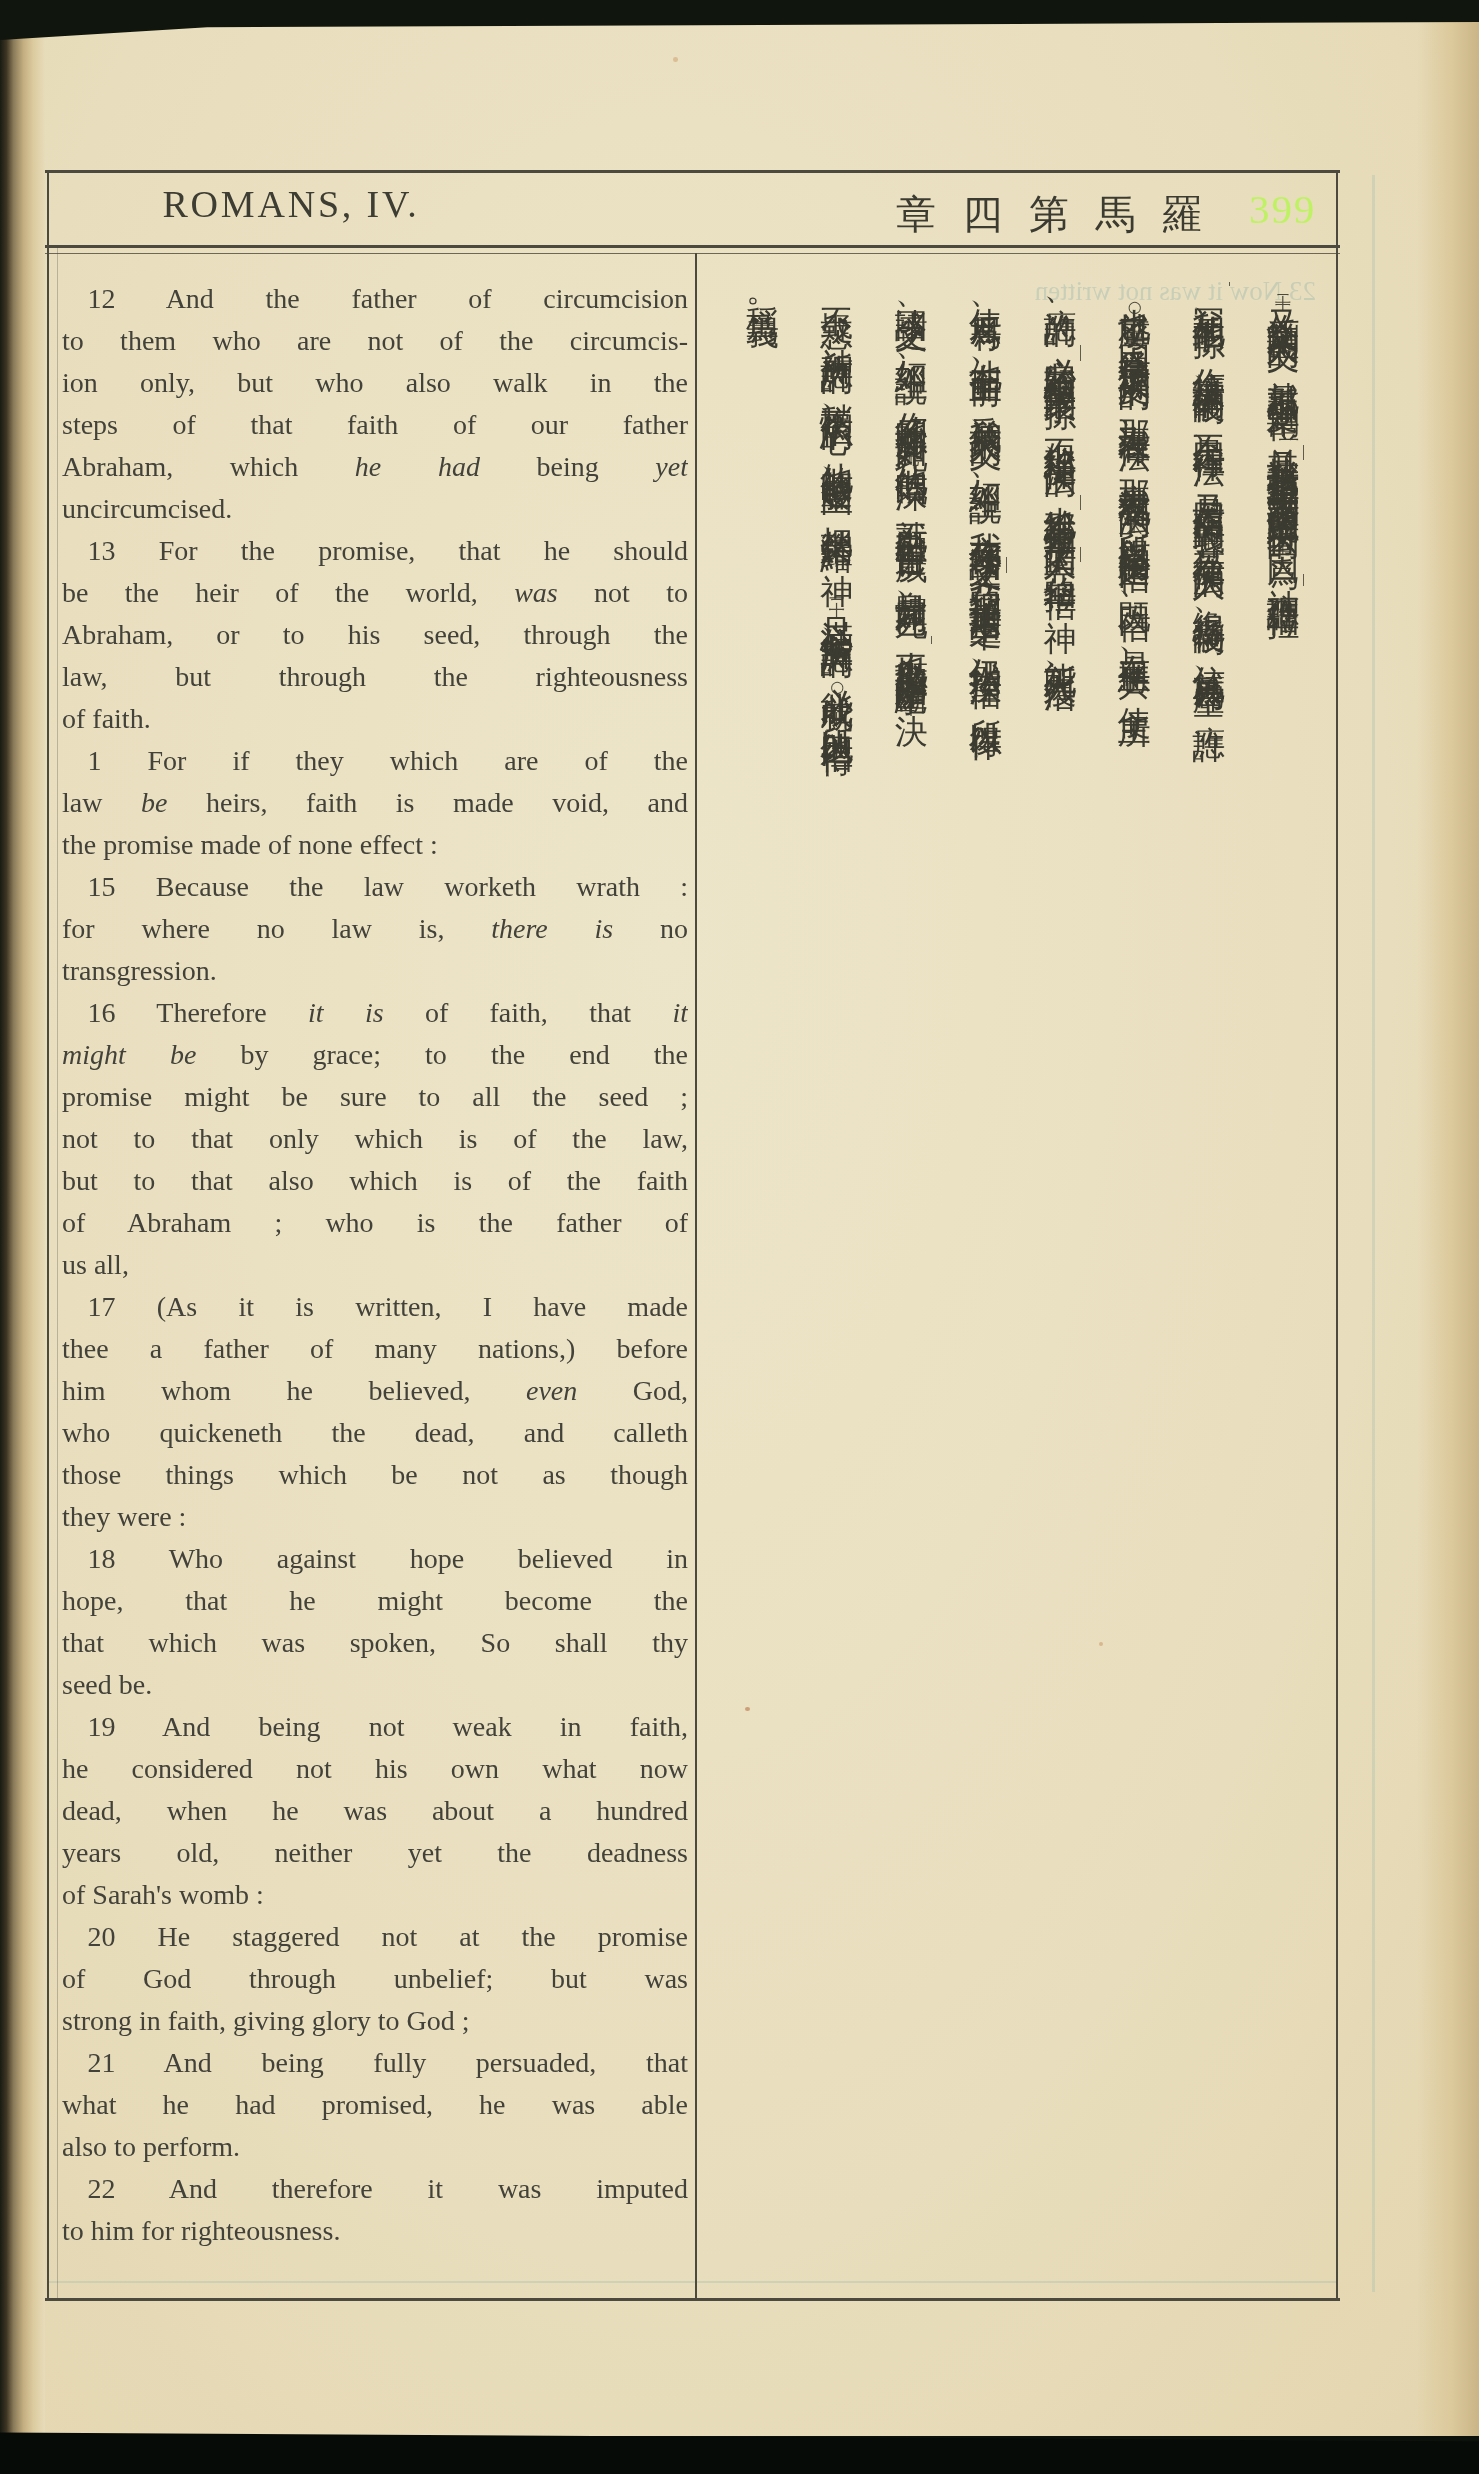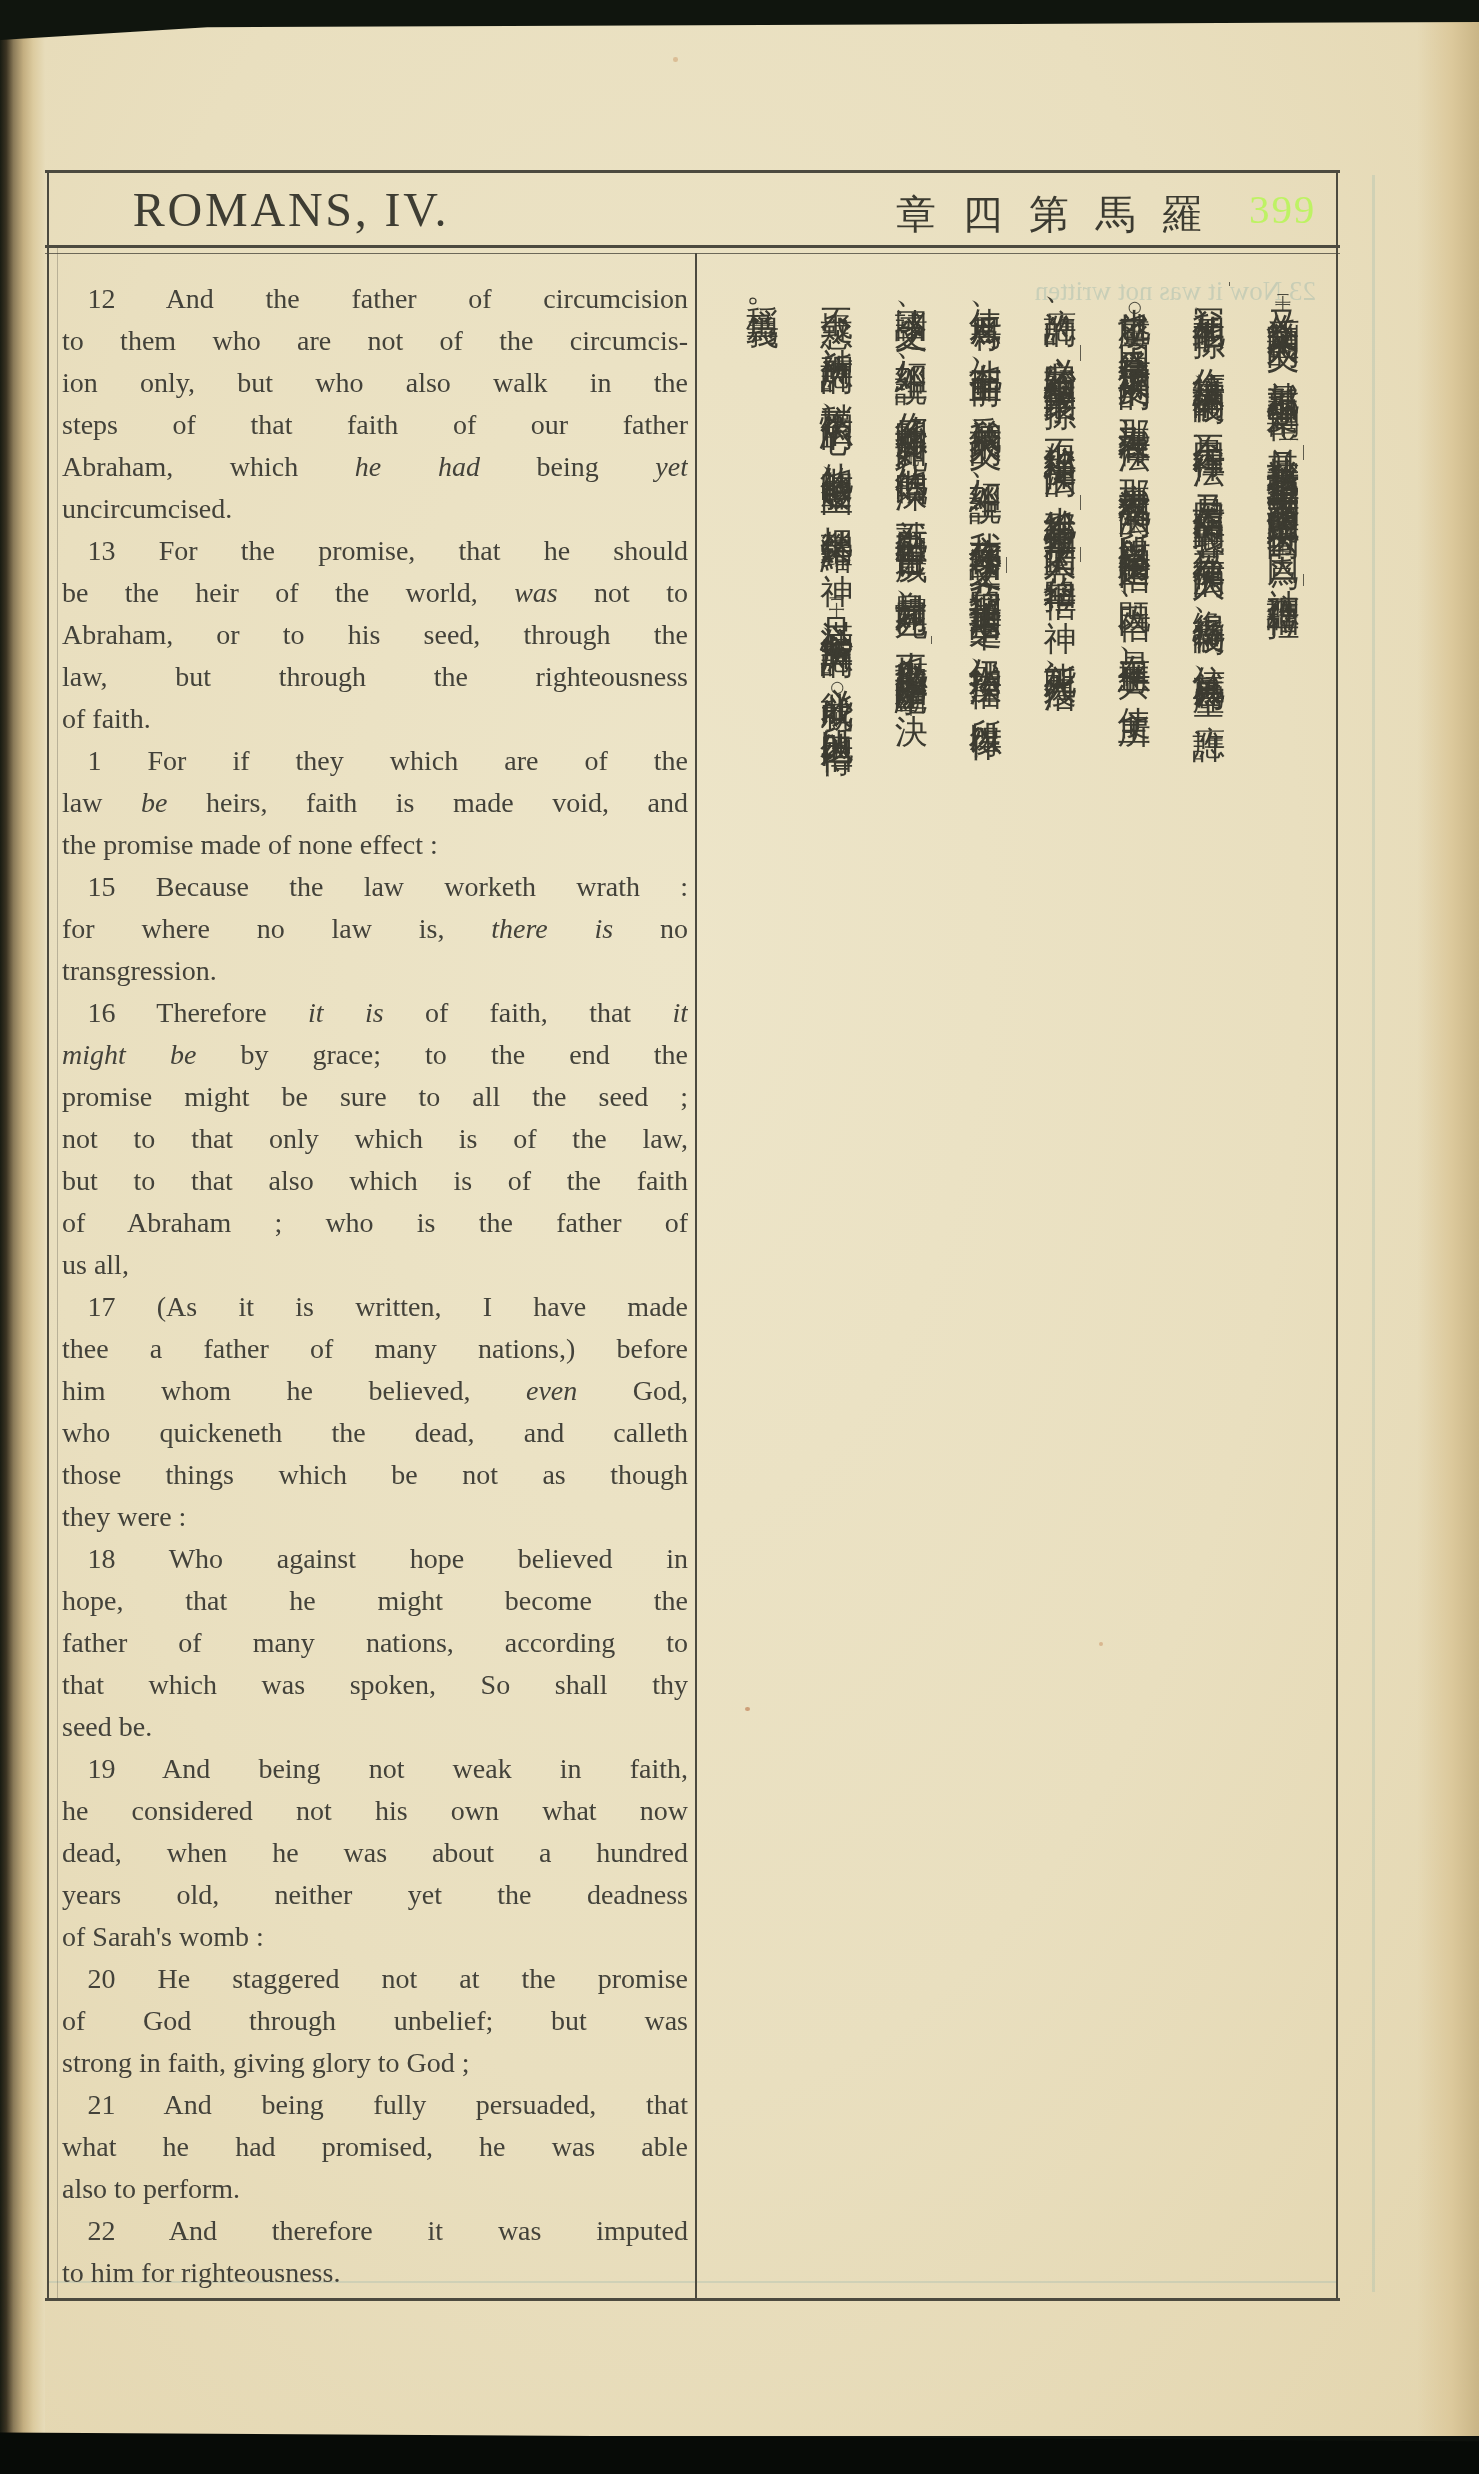--- a/index.html
+++ b/index.html
@@ -30,21 +30,21 @@
   .r-right{left:1336px;top:170px;width:1.9px;height:2131px;}
   .r-center{left:695px;top:253px;width:1.9px;height:2046px;}
   
   .ghost{position:absolute;color:#9db8ad;z-index:1;}
   .ghost-line{left:801px;top:276px;width:515px;font-size:27px;opacity:.42;
     transform:scaleX(-1);white-space:nowrap;overflow:hidden;}
   .ghost-vline{left:1372px;top:175px;width:2.8px;height:2117px;background:#9db8ad;opacity:.3;}
   .ghost-hline{left:49px;top:2281px;width:1287px;height:1.9px;background:#9db8ad;opacity:.32;}
   
   .hdr-en{position:absolute;left:64px;top:182px;width:454px;text-align:center;z-index:11;
-    font-size:48px;letter-spacing:2.8px;color:#3e3d33;}
+    font-size:38px;letter-spacing:2.8px;color:#3e3d33;}
   .hdr-zh{position:absolute;left:896px;top:187px;z-index:11;white-space:nowrap;
     font-family:"DejaVu Sans",sans-serif;font-size:40px;letter-spacing:26.5px;color:#3c3b31;}
   .pagenum{position:absolute;left:1249px;top:185px;width:76px;z-index:11;
     font-size:41px;color:#bef264;letter-spacing:1.9px;}
   
   .eng{position:absolute;left:62px;top:278px;width:626px;z-index:3;
     color:#43423a;font-size:28px;}
   .eline{height:42px;line-height:42px;white-space:normal;
     text-align:justify;text-align-last:justify;overflow:hidden;}
   .eline.first{text-indent:25.5px;}
@@ -113,21 +113,20 @@
     <div class="eline">of Abraham ; who is the father of</div>
     <div class="eline last">us all,</div>
     <div class="eline first">17 (As it is written, I have made</div>
     <div class="eline">thee a father of many nations,) before</div>
     <div class="eline">him whom he believed, <i>even</i> God,</div>
     <div class="eline">who quickeneth the dead, and calleth</div>
     <div class="eline">those things which be not as though</div>
     <div class="eline last">they were :</div>
     <div class="eline first">18 Who against hope believed in</div>
     <div class="eline">hope, that he might become the</div>
-    <div class="eline">father of many nations, according to</div>
     <div class="eline">that which was spoken, So shall thy</div>
     <div class="eline last">seed be.</div>
     <div class="eline first">19 And being not weak in faith,</div>
     <div class="eline">he considered not his own what now</div>
     <div class="eline">dead, when he was about a hundred</div>
     <div class="eline">years old, neither yet the deadness</div>
     <div class="eline last">of Sarah's womb :</div>
     <div class="eline first">20 He staggered not at the promise</div>
     <div class="eline">of God through unbelief; but was</div>
     <div class="eline last">strong in faith, giving glory to God ;</div>

